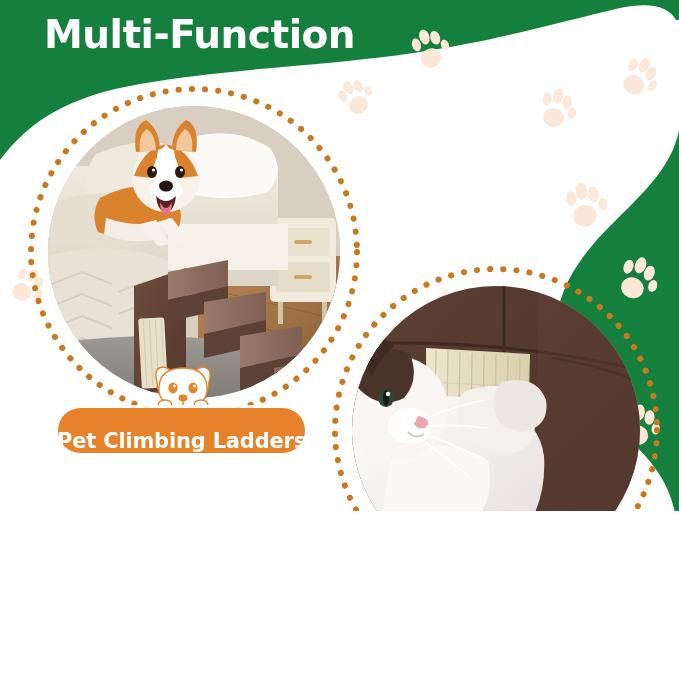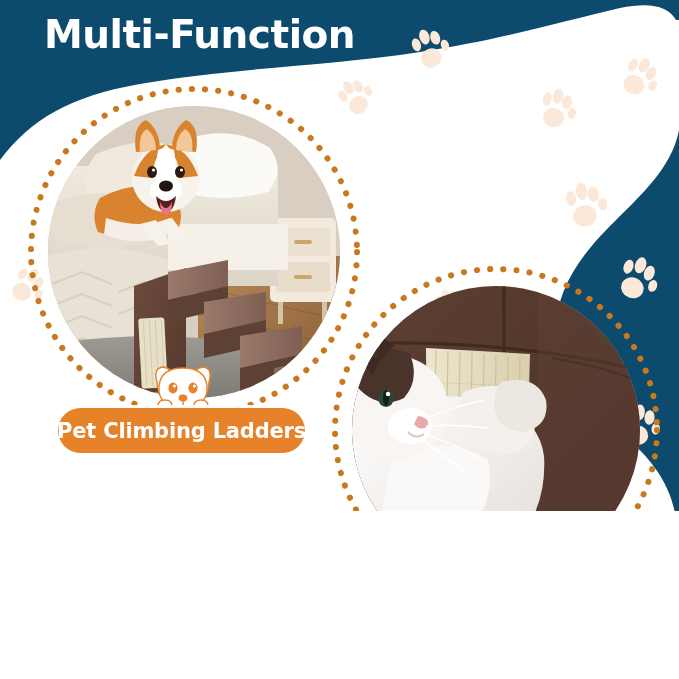--- a/index.html
+++ b/index.html
@@ -3,21 +3,21 @@
 <meta charset="utf-8">
 <title>Multi-Function Pet Product Infographic</title>
 <style>
   html,body{margin:0;padding:0;background:#ffffff;}
   body{font-family:"Liberation Sans",sans-serif;}
 
   #page{
     position:relative;
     width:679px;height:511px;
     overflow:hidden;
-    background:#0c4a6e;
+    background:#15803d;
   }
 
   
   #blob{position:absolute;inset:0;width:679px;height:679px;}
 
   
   #title{
     position:absolute;left:44px;top:12px;
     font-size:39px;font-weight:bold;
     letter-spacing:-0.5px;
@@ -37,21 +37,21 @@
     overflow:hidden;
     background:#cfc7bb;
   }
   .dots-ring{position:absolute;pointer-events:none;}
 
   
   .badge{
     position:absolute;
     background:#E5822A;
     border-radius:999px;
-    display:flex;align-items:center;justify-content:center;
+    display:flex;align-items:flex-end;justify-content:center;
     box-shadow:0 0 0 3px rgba(255,255,255,0.9);
   }
   .badge-text{
     color:#FFFFFF;
     font-weight:bold;
     font-family:"DejaVu Sans",sans-serif;
     letter-spacing:-0.2px;
     white-space:nowrap;
   }
   #badge-ladders{left:58px;top:408px;width:247px;height:45px;}

